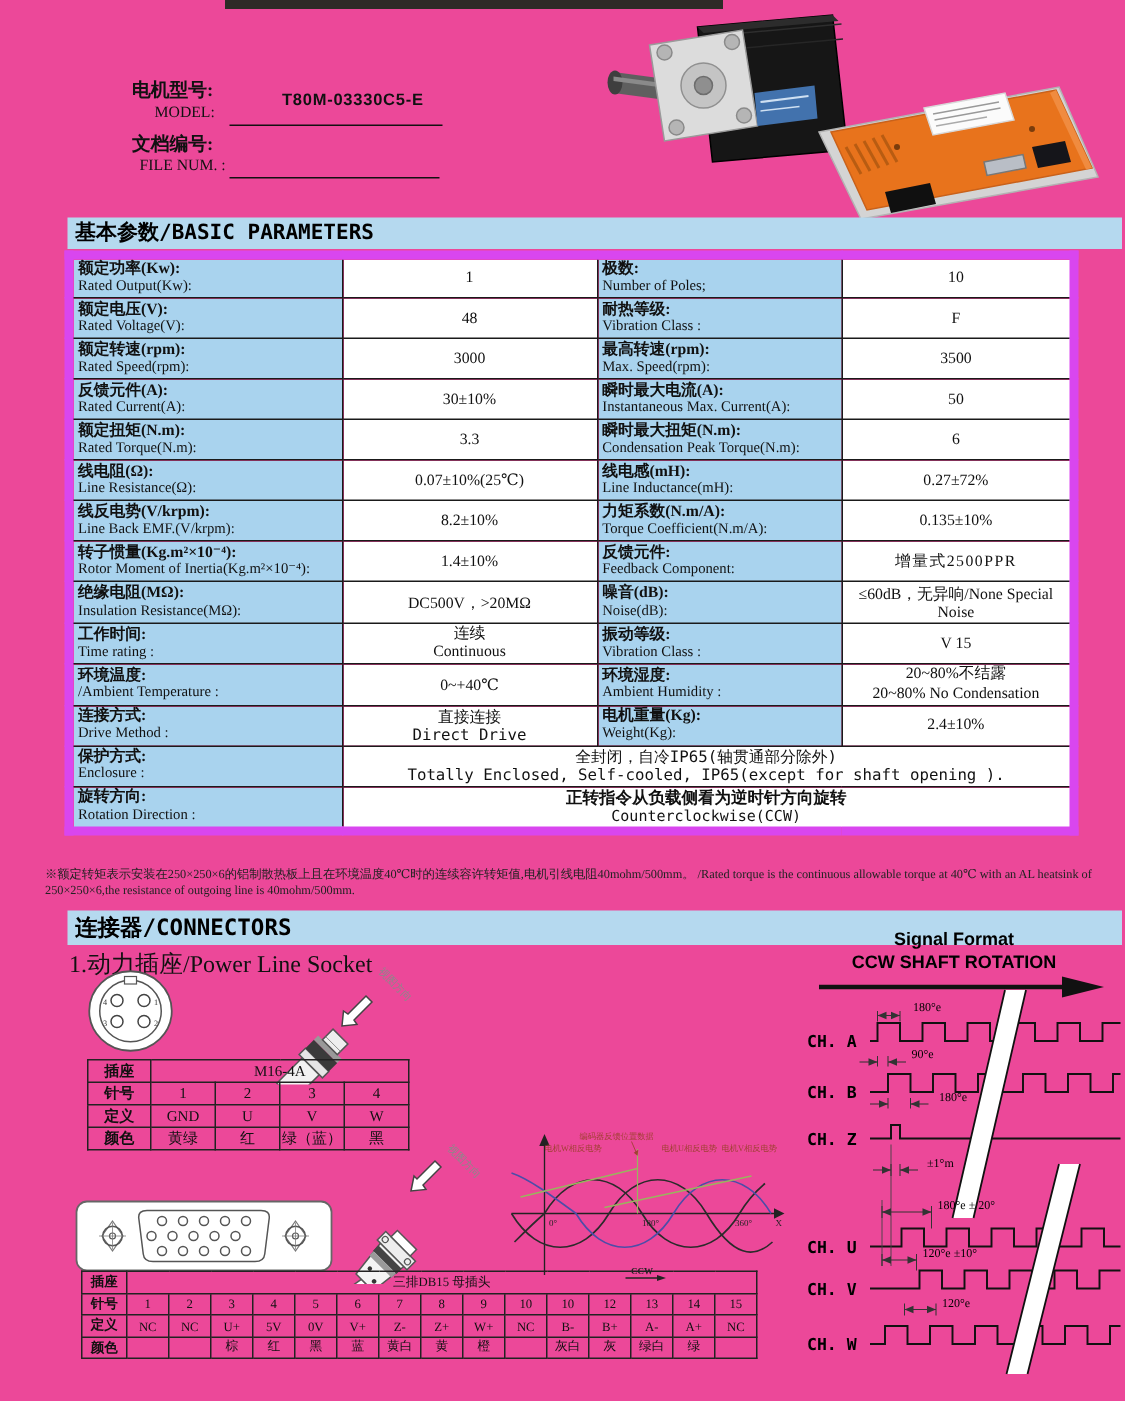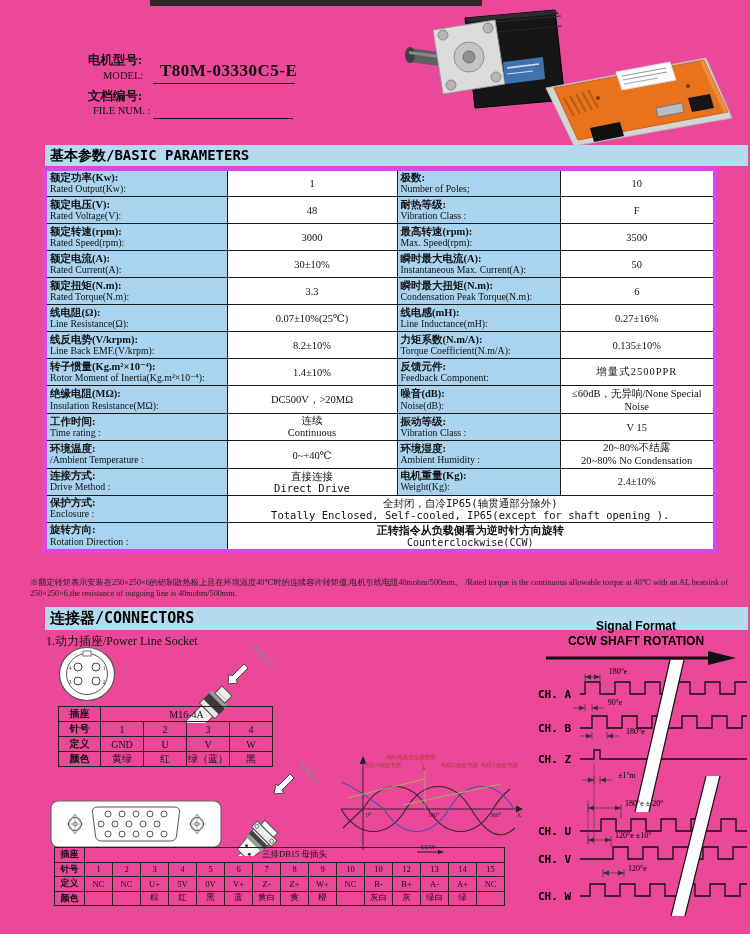--- a/index.html
+++ b/index.html
@@ -2,38 +2,38 @@
 <html><head>
 <meta charset="utf-8">
 <style>
   html,body{margin:0;padding:0;background:#fff;}
   .page{position:relative;width:750px;height:934px;background:#ec4899;overflow:hidden;
         font-family:"Liberation Serif","DejaVu Serif",serif;color:#111;}
   .abs{position:absolute;}
   .strip{background:#2e2a27;}
   .idlabel{font-size:12.5px;font-weight:bold;}
   .iden{font-size:10.5px;}
-  .idval{font-family:Liberation Serif, serif;font-weight:bold;font-size:17px;letter-spacing:.5px;}
+  .idval{font-family:Liberation Sans, sans-serif;font-weight:bold;font-size:11px;letter-spacing:.5px;margin-left:28px;}
   .uline{border-top:1.5px solid #111;height:0;}
   .bar{background:#b5d9ef;font-family:"DejaVu Sans Mono",monospace;font-weight:bold;
        font-size:14px;color:#000;padding-left:5px;box-sizing:border-box;}
   
-  table.pt{border-collapse:collapse;table-layout:fixed;border:4px solid #d946ef;}
+  table.pt{border-collapse:collapse;table-layout:fixed;border:6px solid #d946ef;}
   table.pt td{border:1px solid #1a1a1a;padding:1px 3px;vertical-align:middle;overflow:hidden;}
   table.pt tr{height:27px;}
   td.l{background:#a9d3ee;}
   td.v{background:#fff;text-align:center;font-size:10.5px;}
   .cn{font-size:10.5px;font-weight:bold;line-height:1.18;}
   .en{font-size:9.8px;line-height:1.12;}
   .two{line-height:1.15;}
   .mono{font-family:"DejaVu Sans Mono",monospace;font-size:10px;}
   .big{font-size:14px;letter-spacing:1px;}
   .sm{font-size:9.3px;}
   .note{font-size:8.2px;line-height:11px;color:#222;}
-  .h2{font-size:12px;color:#111;}
+  .h2{font-size:16px;color:#111;}
   
   table.ct{border-collapse:collapse;table-layout:fixed;border:1.5px solid #222;}
   table.ct td{border:1px solid #222;text-align:center;padding:0;vertical-align:middle;
               font-size:10px;height:13px;}
   table.ct td.lb{font-weight:bold;}
   table.db{border-collapse:collapse;table-layout:fixed;border:1.5px solid #222;}
   table.db td{border:1px solid #222;text-align:center;padding:0;vertical-align:middle;
               font-size:8.5px;height:13.5px;}
   table.db td.lb{font-weight:bold;font-size:9px;}
   svg text{font-family:"Liberation Serif","DejaVu Serif",serif;}
@@ -143,21 +143,21 @@
           </td>
       <td class="v">3000</td>
       <td class="l">
             <div class="cn">最高转速(rpm):</div>
             <div class="en">Max. Speed(rpm):</div>
           </td>
       <td class="v">3500</td>
     </tr>
     <tr>
       <td class="l">
-            <div class="cn">额定电流(A):</div>
+            <div class="cn">反馈元件(A):</div>
             <div class="en">Rated Current(A):</div>
           </td>
       <td class="v">30±10%</td>
       <td class="l">
             <div class="cn">瞬时最大电流(A):</div>
             <div class="en">Instantaneous Max. Current(A):</div>
           </td>
       <td class="v">50</td>
     </tr>
     <tr>
@@ -175,21 +175,21 @@
     <tr>
       <td class="l">
             <div class="cn">线电阻(Ω):</div>
             <div class="en">Line Resistance(Ω):</div>
           </td>
       <td class="v">0.07±10%(25℃)</td>
       <td class="l">
             <div class="cn">线电感(mH):</div>
             <div class="en">Line Inductance(mH):</div>
           </td>
-      <td class="v">0.27±16%</td>
+      <td class="v">0.27±72%</td>
     </tr>
     <tr>
       <td class="l">
             <div class="cn">线反电势(V/krpm):</div>
             <div class="en">Line Back EMF.(V/krpm):</div>
           </td>
       <td class="v">8.2±10%</td>
       <td class="l">
             <div class="cn">力矩系数(N.m/A):</div>
             <div class="en">Torque Coefficient(N.m/A):</div>

